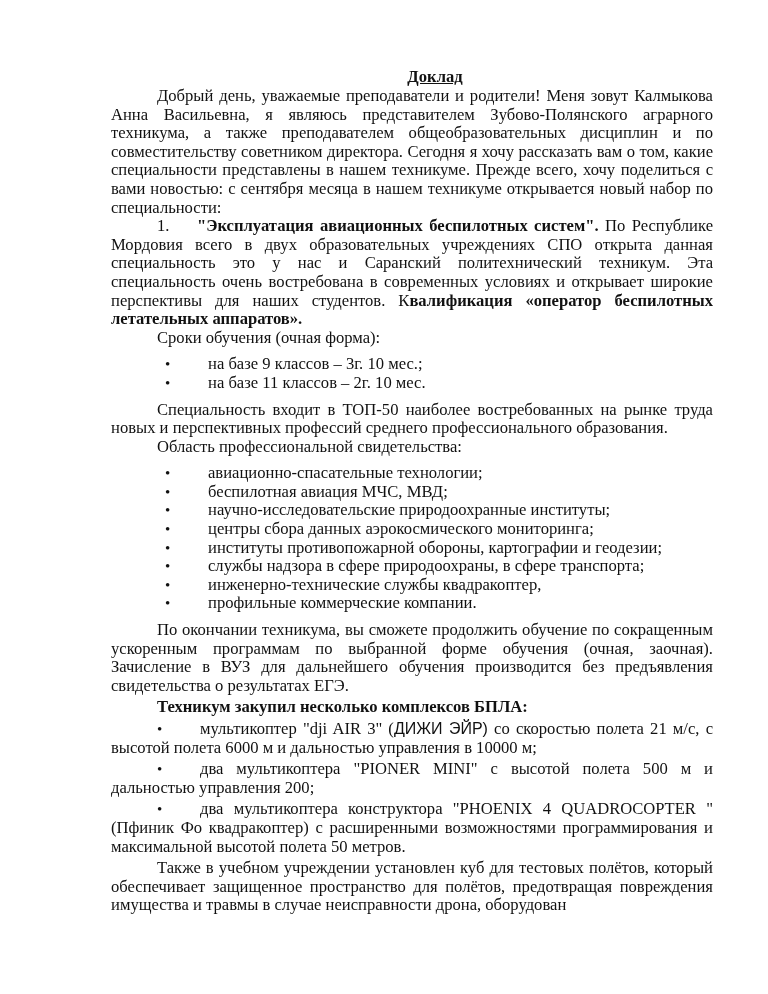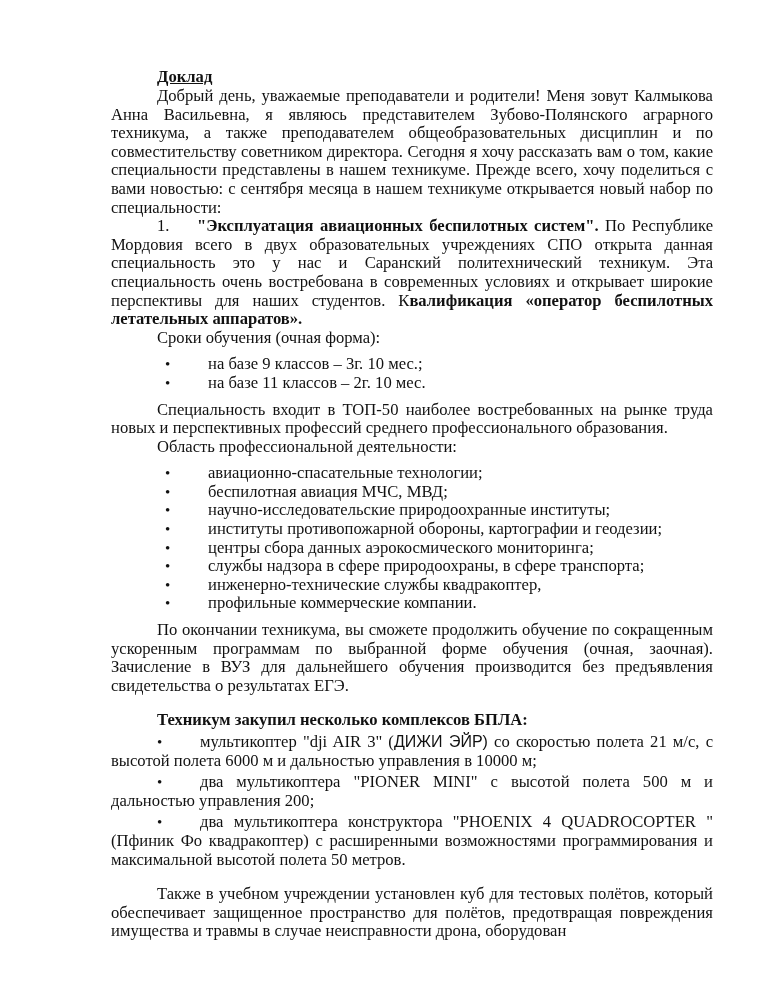--- a/index.html
+++ b/index.html
@@ -3,63 +3,63 @@
 <meta charset="utf-8">
 <style>
   html, body { margin: 0; padding: 0; background: #ffffff; }
   body { width: 768px; height: 994px; overflow: hidden; position: relative; }
   .page {
     position: absolute; left: 111px; top: 67px; width: 602px;
     font-family: "Liberation Serif", serif; font-size: 16.6px; line-height: 18.6px;
     color: #111111;
   }
   .title {
-    text-align: left; font-weight: bold; text-decoration: underline;
+    text-align: center; font-weight: bold; text-decoration: underline;
     padding-left: 46px; margin: 0 0 1px 0; line-height: 19px;
   }
   p { margin: 0; text-align: justify; }
   .indent { text-indent: 46px; }
   .num-item { text-indent: 46px; }
   .num-item .num { display: inline-block; width: 40px; text-indent: 0; }
   .b { font-weight: bold; }
   ul.bullets { list-style: none; margin: 8px; padding: 0; }
   ul.bullets li { position: relative; padding-left: 89px; text-align: justify; }
   ul.bullets li::before {
     content: "\2022"; position: absolute; left: 46px; top: 0; font-size: 15px;
   }
   .buy-item { text-align: justify; text-indent: 89px; position: relative; margin-top: 3px; }
   .buy-item .dot { position: absolute; left: 46px; top: 0; text-indent: 0; font-size: 15px; }
   .sans-big { font-family: "Liberation Sans", sans-serif; font-size: 16px; }
-  .gap-sm { margin-top: 16px; }
+  .gap-sm { margin-top: 3px; }
 </style>
 </head>
 <body>
 
 <div class="page">
   <div class="title">Доклад</div>
 
   <p class="indent">Добрый день, уважаемые преподаватели и родители! Меня зовут Калмыкова Анна Васильевна, я являюсь представителем Зубово-Полянского аграрного техникума, а также преподавателем общеобразовательных дисциплин и по совместительству советником директора. Сегодня я хочу рассказать вам о том, какие специальности представлены в нашем техникуме. Прежде всего, хочу поделиться с вами новостью: с сентября месяца в нашем техникуме открывается новый набор по специальности:</p>
 
   <p class="num-item"><span class="num">1.</span><span class="b">"Эксплуатация авиационных беспилотных систем".</span><span> По Республике Мордовия всего в двух образовательных учреждениях СПО открыта данная специальность это у нас и Саранский политехнический техникум. Эта специальность очень востребована в современных условиях и открывает широкие перспективы для наших студентов.  К</span><span class="b">валификация «оператор беспилотных летательных аппаратов».</span></p>
 
   <p class="indent">Сроки обучения (очная форма):</p>
   <ul class="bullets">
     <li>на базе 9 классов – 3г. 10 мес.;</li>
     <li>на базе 11 классов – 2г. 10 мес.</li>
   </ul>
 
   <p class="indent">Специальность входит в ТОП-50 наиболее востребованных на рынке труда новых и перспективных профессий среднего профессионального образования.</p>
 
-  <p class="indent">Область профессиональной деятельности:</p>
+  <p class="indent">Область профессиональной свидетельства:</p>
   <ul class="bullets">
     <li>авиационно-спасательные технологии;</li>
     <li>беспилотная авиация МЧС, МВД;</li>
     <li>научно-исследовательские природоохранные институты;</li>
+    <li>центры сбора данных аэрокосмического мониторинга;</li>
     <li>институты противопожарной обороны, картографии и геодезии;</li>
-    <li>центры сбора данных аэрокосмического мониторинга;</li>
     <li>службы надзора в сфере природоохраны, в сфере транспорта;</li>
     <li>инженерно-технические службы квадракоптер,</li>
     <li>профильные коммерческие компании.</li>
   </ul>
 
   <p class="indent">По окончании техникума, вы сможете продолжить обучение по сокращенным ускоренным программам по выбранной форме обучения (очная, заочная). Зачисление в ВУЗ для дальнейшего обучения производится без предъявления свидетельства о результатах ЕГЭ.</p>
 
   <p class="indent b gap-sm">Техникум закупил  несколько комплексов БПЛА:</p>
 
   <p class="buy-item"><span class="dot">•</span><span>мультикоптер "dji AIR 3" (</span><span class="sans-big">ДИЖИ ЭЙР)</span><span> со скоростью полета 21 м/с, с высотой полета 6000 м и дальностью управления в 10000 м;</span></p>

